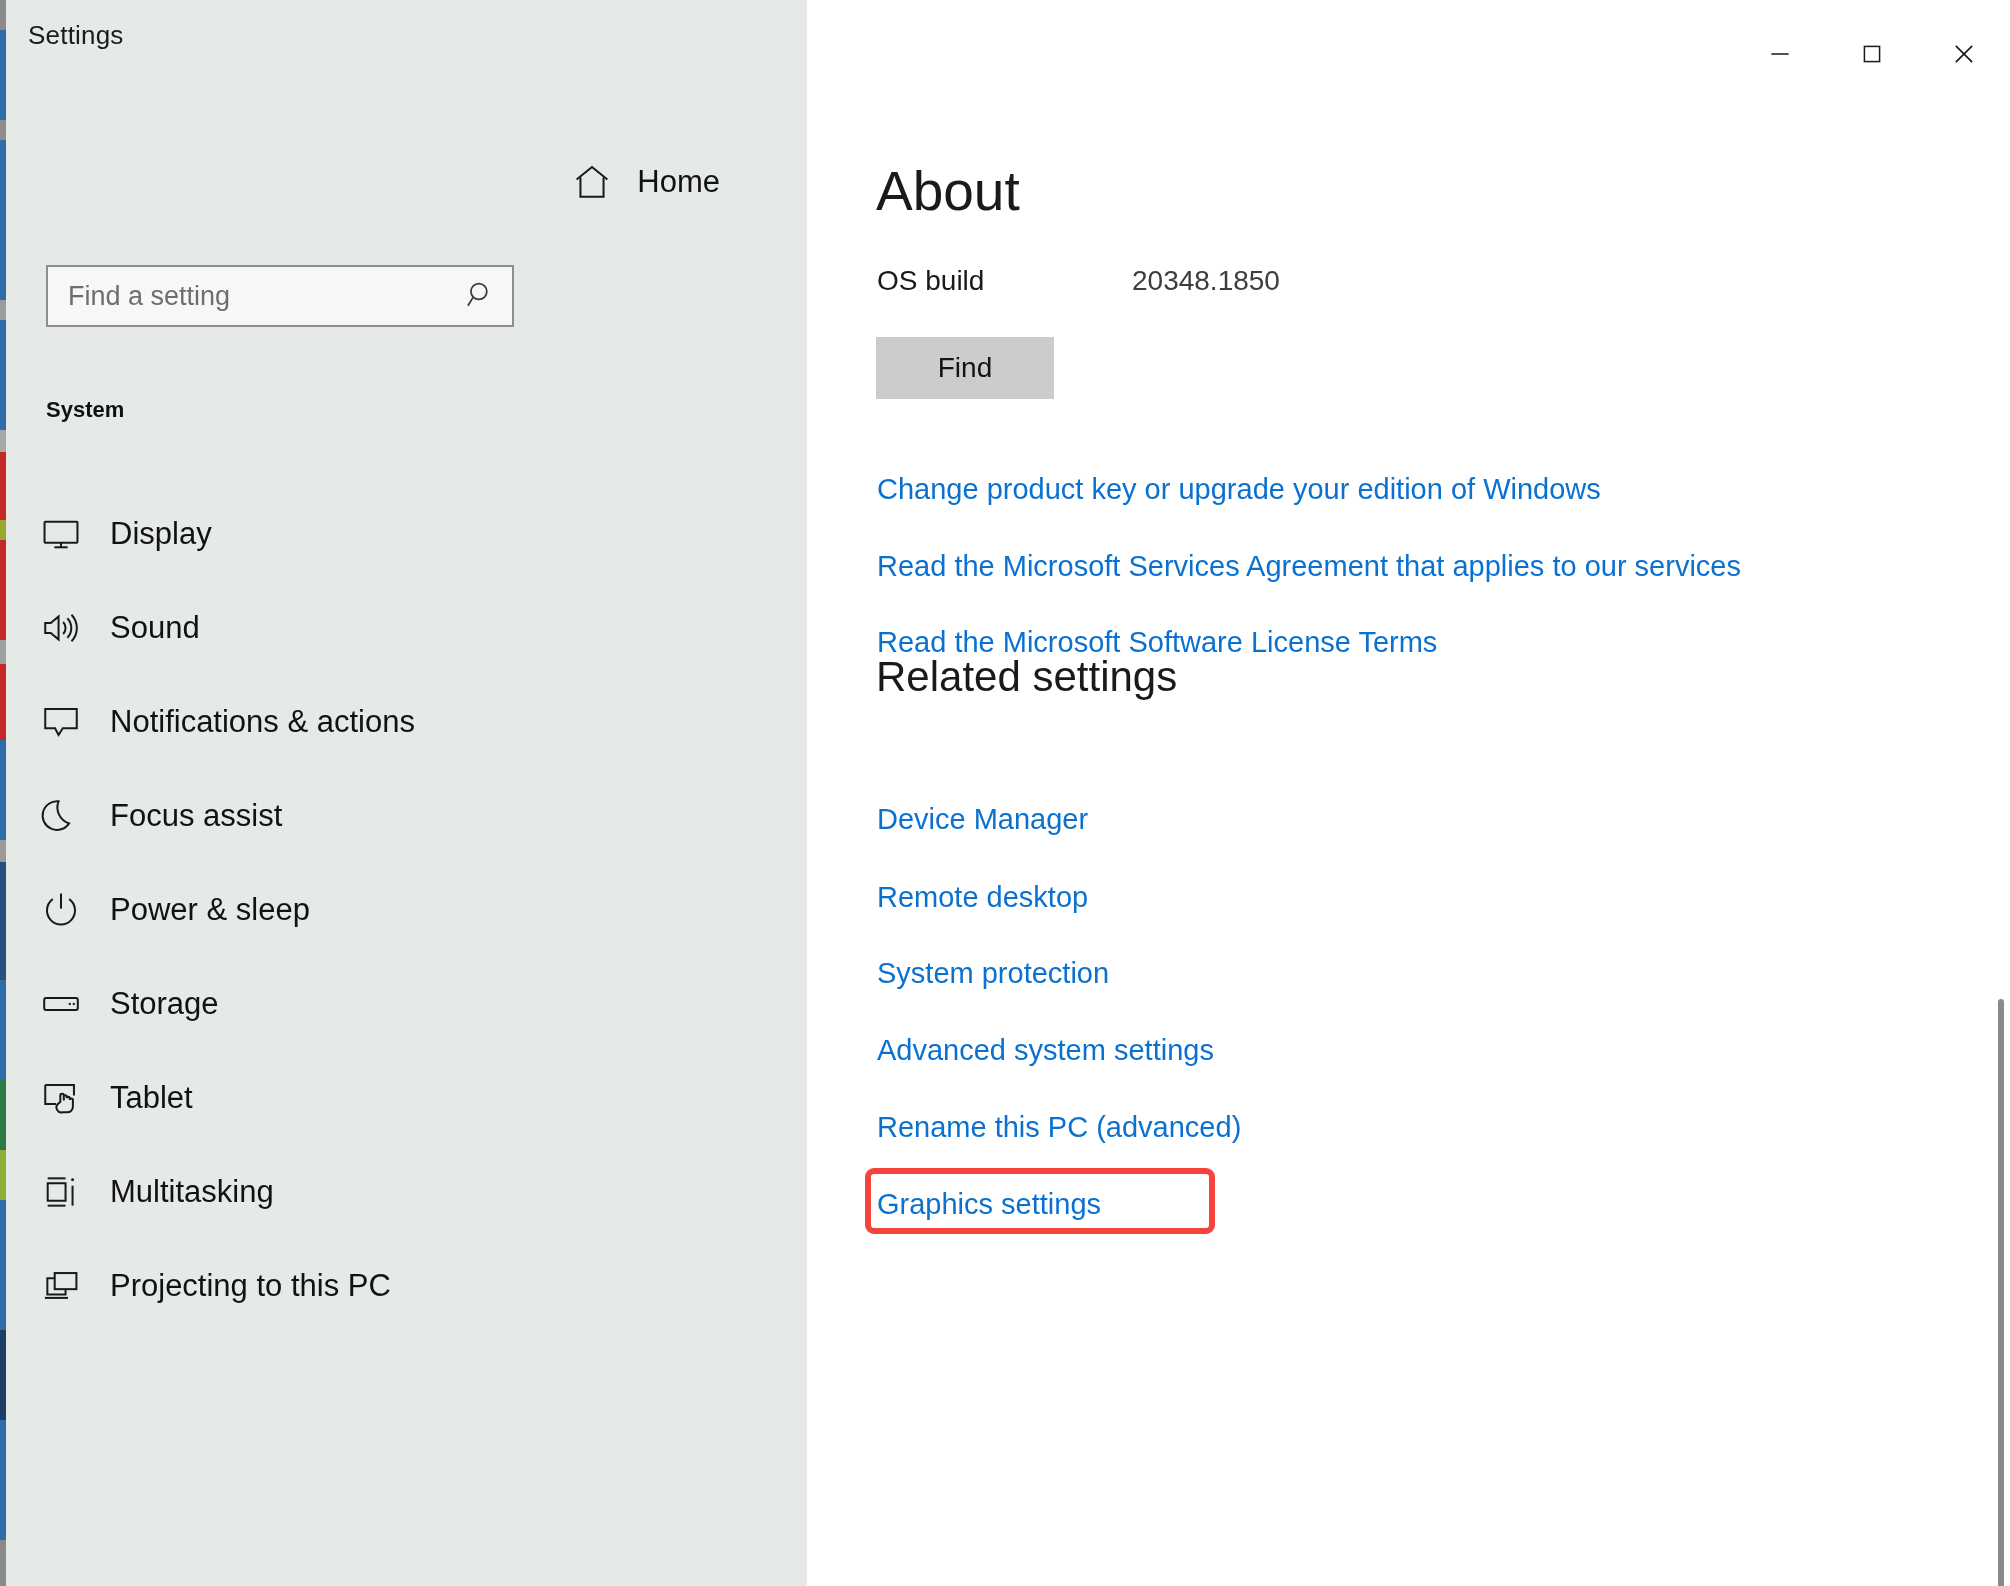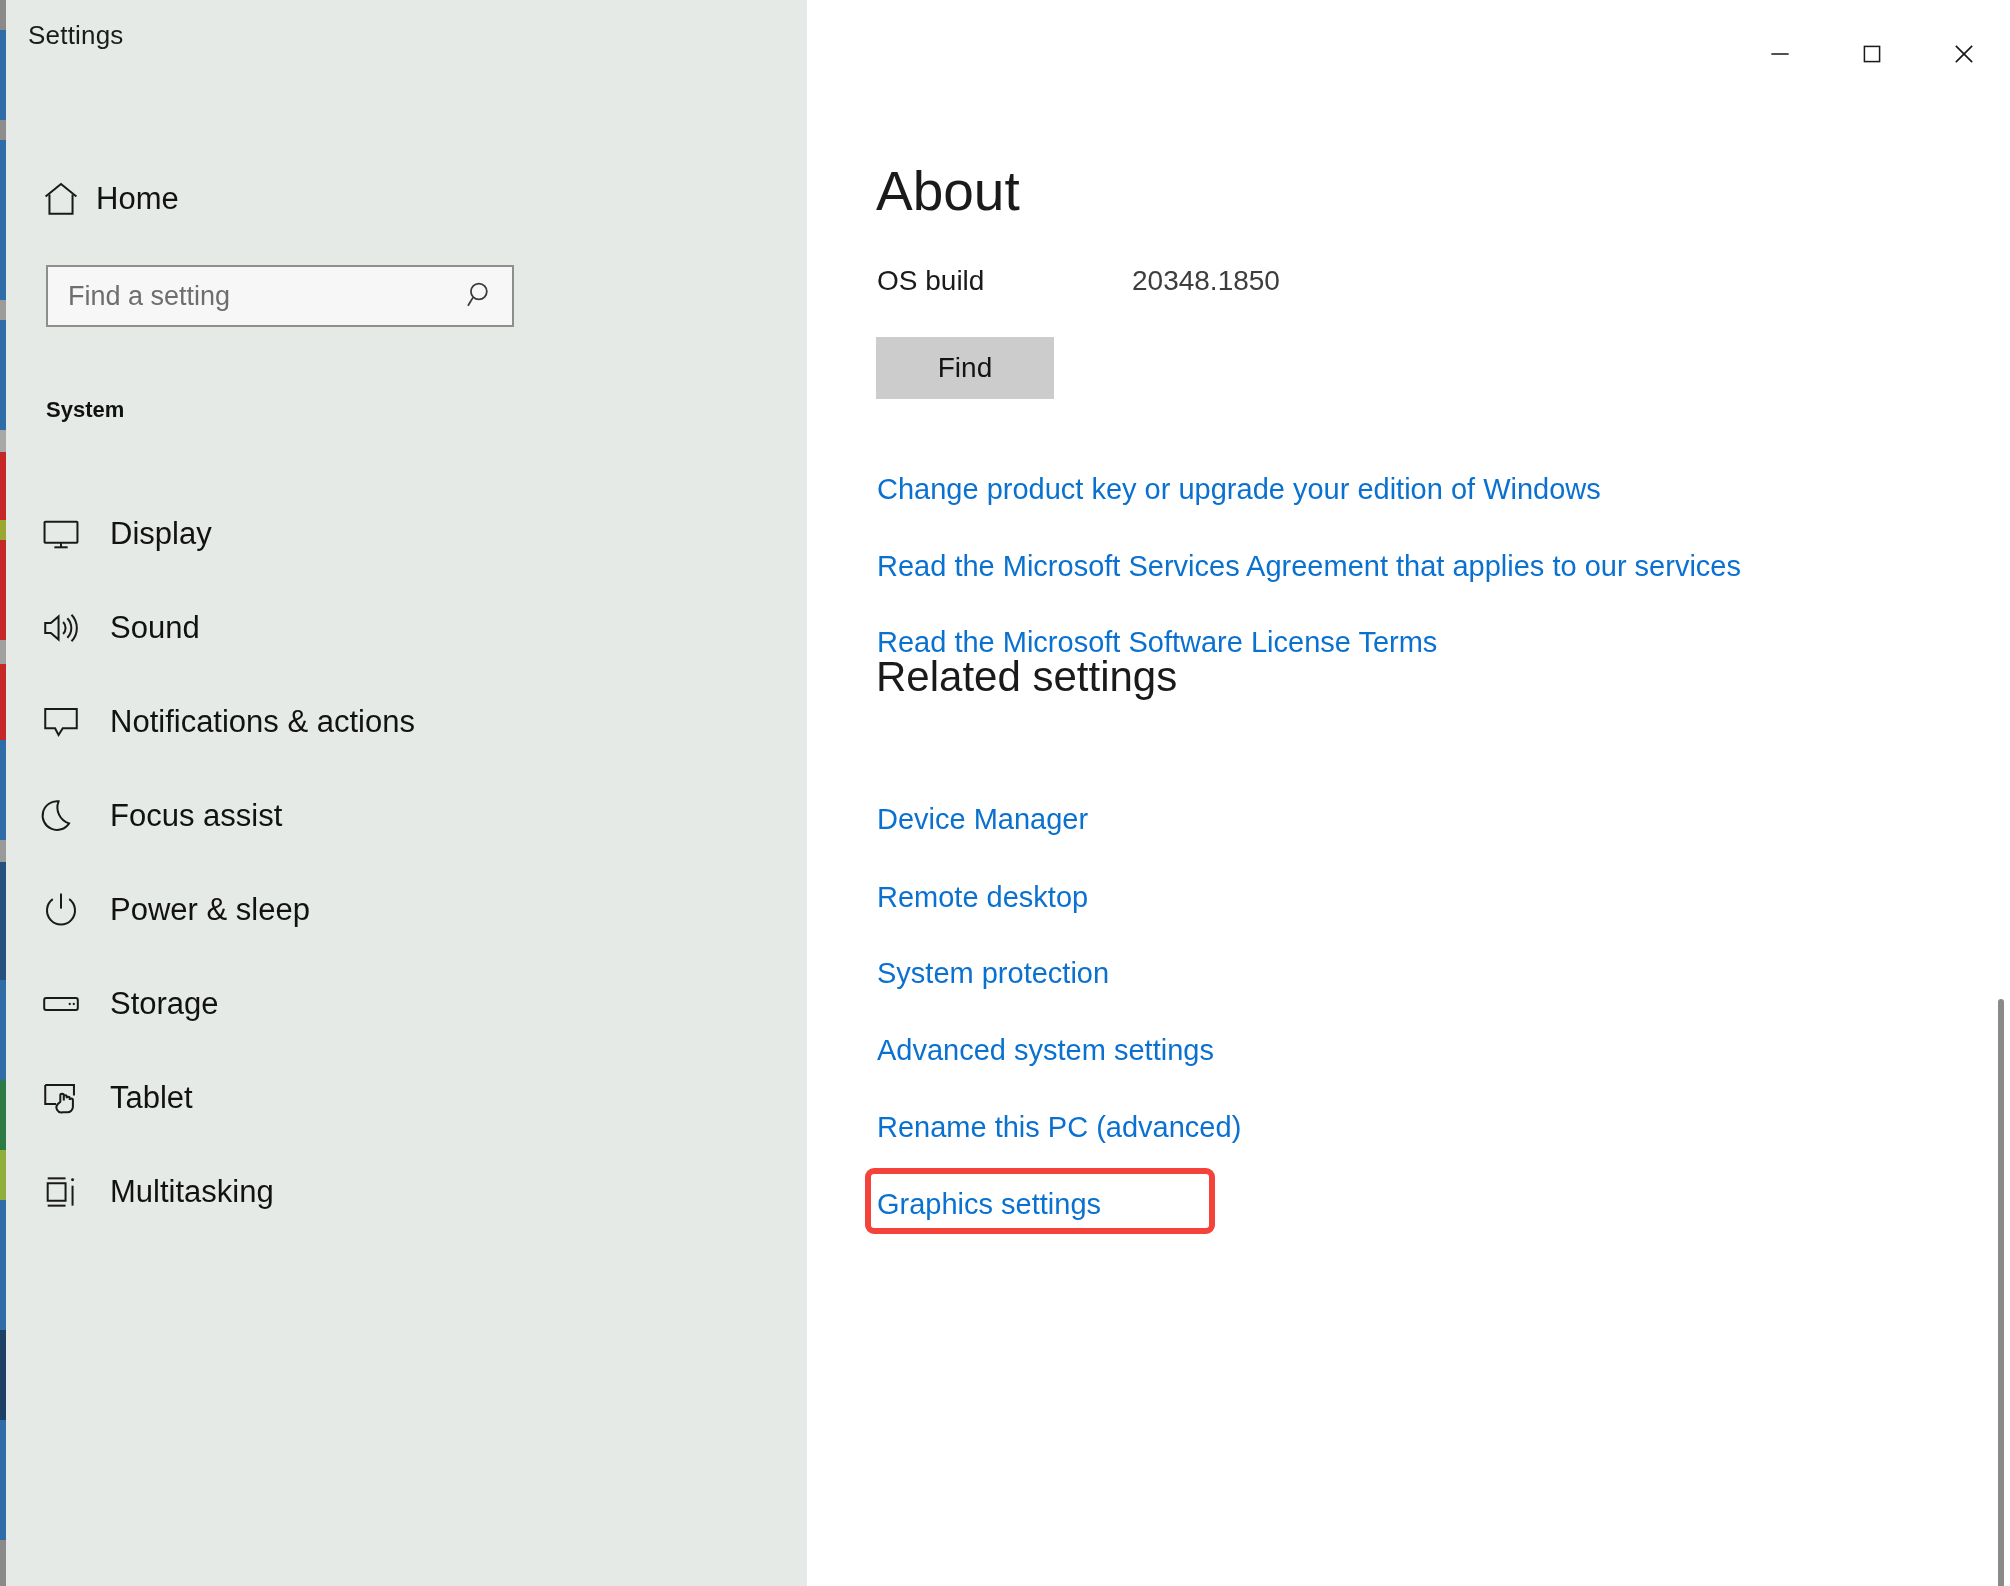--- a/index.html
+++ b/index.html
@@ -48,24 +48,25 @@
   .sidebar {
     position:absolute; left:6px; top:0;
     width:801px; height:1586px;
     background:#e6eae7;
   }
   .app-title {
     position:absolute; left:22px; top:20px;
     font-size:26px; color:#1b1b1b; letter-spacing:0.2px;
   }
   .home-row {
-    position:absolute; left:14px; top:168px;
+    position:absolute; left:14px; top:151px;
     width:700px; height:62px;
-    display:flex; align-items:center; gap:12px;
+    display:flex; align-items:center; gap:22px;
     padding-left:18px;
+    justify-content:flex-end;
   }
   .home-label { font-size:31px; color:#121212; }
 
   .search-wrap {
     position:absolute; left:40px; top:265px;
     width:468px; height:62px;
     background:#f7f7f7;
     border:2px solid #8e8e8e;
     display:flex; align-items:center;
   }
@@ -289,20 +290,30 @@
             <rect x="4.4" y="7" width="10.2" height="10"></rect>
             <line x1="4.4" y1="4.2" x2="14.6" y2="4.2"></line>
             <line x1="4.4" y1="19.8" x2="14.6" y2="19.8"></line>
             <line x1="18.6" y1="8.4" x2="18.6" y2="19.8"></line>
             <circle cx="18.6" cy="5" r="0.85" fill="#1a1a1a" stroke="none"></circle>
           </svg>
         </span>
         <span class="nav-label">Multitasking</span>
       </div>
 
+      <div class="nav-item">
+        <span class="nav-icon">
+          <svg width="42" height="42" viewBox="0 0 24 24" fill="none" stroke="#1a1a1a" stroke-width="1.15">
+            <rect x="8.4" y="4.6" width="12.4" height="9.2"></rect>
+            <path d="M8.4 7.6 H4.2 V16.8 H14.6 V13.8"></path>
+            <line x1="2.8" y1="18.8" x2="16" y2="18.8"></line>
+          </svg>
+        </span>
+        <span class="nav-label">Projecting to this PC</span>
+      </div>
 
     </div>
   </div>
 
   <div class="content">
 
     <div class="titlebar-btns">
       <button class="tb-btn">
         <span>
           <svg width="26" height="26" viewBox="0 0 24 24" stroke="#1a1a1a" stroke-width="1.4">

